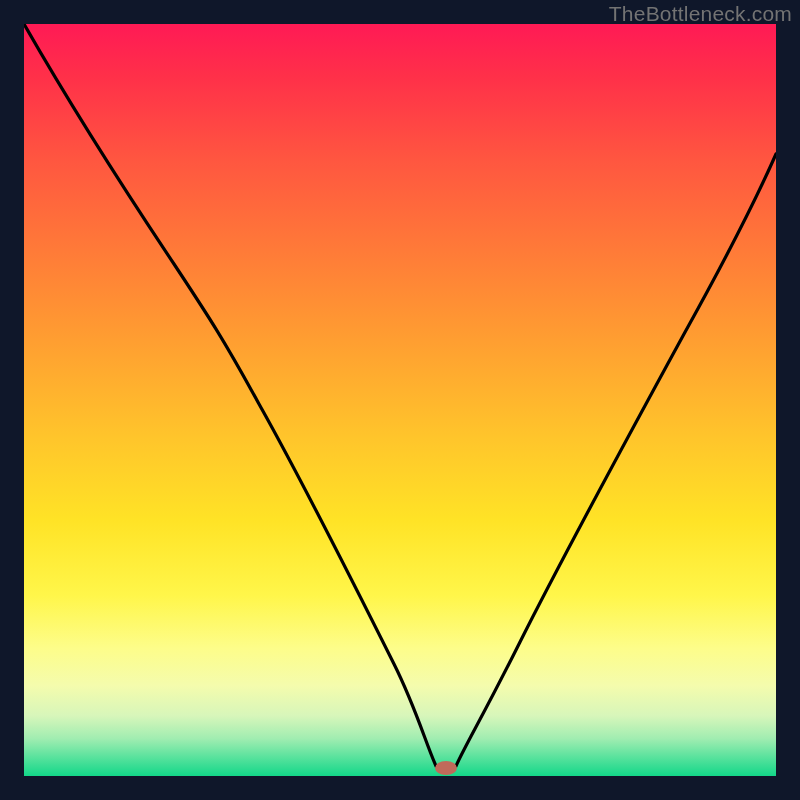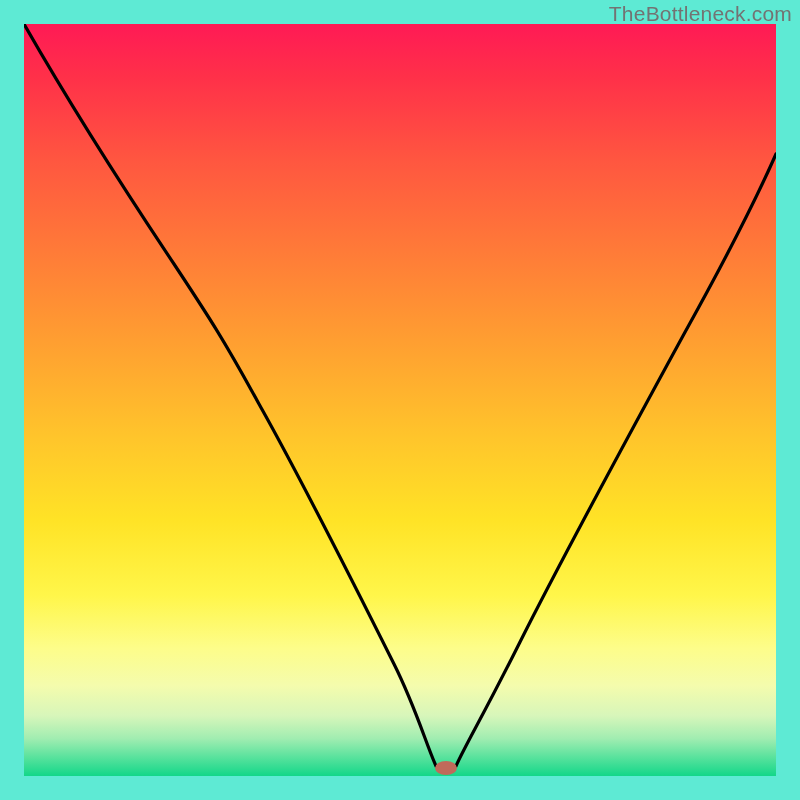--- a/index.html
+++ b/index.html
@@ -10,21 +10,21 @@
     background: #000;
     overflow: hidden;
     font-family: Arial, Helvetica, sans-serif;
   }
   .frame {
     position: absolute;
     left: 0;
     top: 0;
     width: 800px;
     height: 800px;
-    background: #5eead4;
+    background: #0f172a;
   }
   .plot-area {
     position: absolute;
     left: 24px;
     top: 24px;
     width: 752px;
     height: 752px;
     overflow: hidden;
   }
   .gradient {

